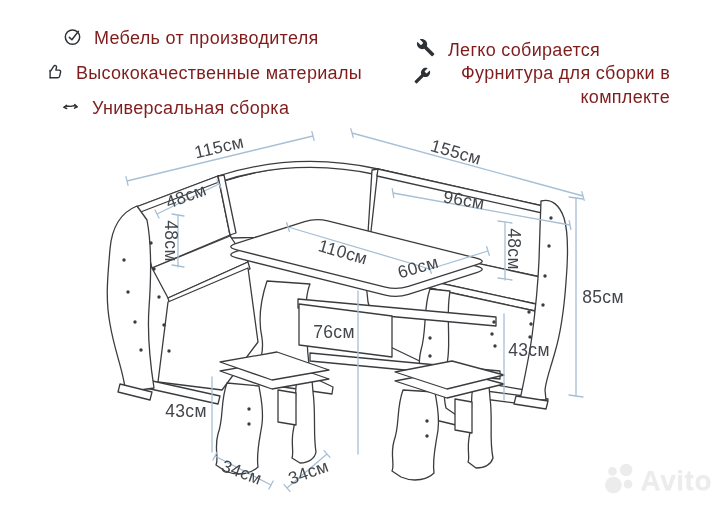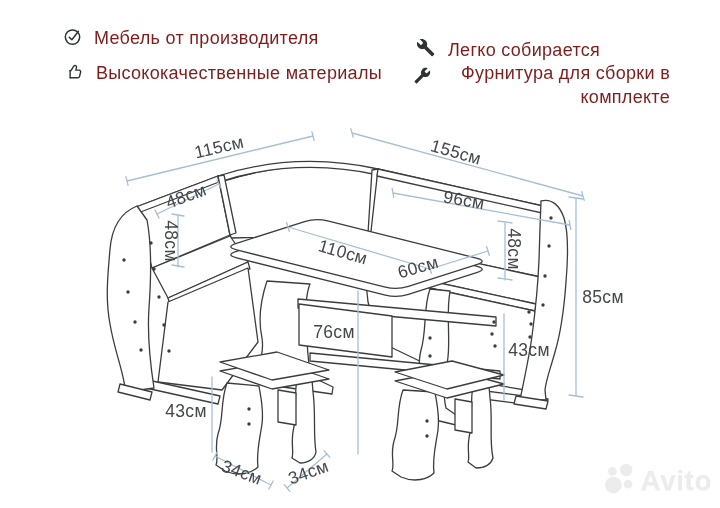--- a/index.html
+++ b/index.html
@@ -8,21 +8,21 @@
     font-family:"Liberation Sans",sans-serif;
   }
   .feat{position:absolute;display:flex;align-items:flex-start;gap:11px;}
   .ficon{flex:0 0 auto;width:21px;height:21px;display:inline-block;}
   .ficon svg{display:block;}
   .flabel{
     font-size:18px;line-height:24px;color:#7f1d1d;font-weight:500;
     letter-spacing:.3px;white-space:nowrap;
   }
   .f1{left:62px;top:26px;}
-  .f2{left:64px;top:61px;}
+  .f2{left:44px;top:61px;}
   .f3{left:60px;top:96px;}
   .f4{left:416px;top:26px;margin-top:12px;}
   .f5{left:413px;top:61px;}
   .f5 .flabel{white-space:normal;width:225px;text-align:right;}
   .diagram{position:absolute;left:0;top:0;width:720px;height:508px;}
   .diagram svg{display:block;}
   .furn{stroke:#3a3c3f;stroke-width:1.3;fill:#ffffff;stroke-linejoin:round;stroke-linecap:round;}
   .dim{stroke:#a7bfd4;stroke-width:1.3;fill:none;stroke-linecap:round;}
   .dimlabel{font-family:"Liberation Sans",sans-serif;font-size:17.5px;font-weight:500;fill:#43464b;letter-spacing:.3px;}
   .dot{fill:#3a3c3f;stroke:none;}
@@ -50,20 +50,30 @@
   <div class="feat f2">
     <span class="ficon">
       <svg width="21" height="21" viewBox="0 0 24 24" fill="none" stroke="#2f3235" stroke-width="1.6" stroke-linecap="round" stroke-linejoin="round">
         <path d="M7 10.8v8.4"></path>
         <path d="M7 19.2h8.6a2.3 2.3 0 0 0 2.2-1.7l1.2-4.9a1.8 1.8 0 0 0-1.7-2.2h-3.8l.8-3.2a1.7 1.7 0 0 0-3.1-1.3L7.9 11 7 11.4"></path>
       </svg>
     </span>
     <span class="flabel">Высококачественные материалы</span>
   </div>
 
+  <div class="feat f3">
+    <span class="ficon">
+      <svg width="21" height="21" viewBox="0 0 24 24" fill="none" stroke="#2f3235" stroke-width="1.6" stroke-linecap="round" stroke-linejoin="round">
+        <path d="M4.6 12.9c3-2.6 6-.4 8.9-1.3 2-.6 4-.6 6 .7"></path>
+        <path d="M7.5 10.5L4.6 12.9l3.1 1.5"></path>
+        <path d="M16.8 9.8l2.7 2.5-3 1.6"></path>
+      </svg>
+    </span>
+    <span class="flabel">Универсальная сборка</span>
+  </div>
 
   <div class="feat f4">
     <span class="ficon">
       <svg width="20" height="20" viewBox="0 0 24 24" fill="#2f3235" stroke="none">
         <path d="M21.7 18.6L13 9.9c.9-2.3.4-5-1.5-6.9C9.6 1.1 6.8.6 4.5 1.6l3.6 3.6c.4.4.4 1 0 1.4L6.6 8.1c-.4.4-1 .4-1.4 0L1.6 4.5C.6 6.8 1.1 9.6 3 11.5c1.9 1.9 4.6 2.4 6.9 1.5l8.7 8.7c.4.4 1 .4 1.4 0l1.7-1.7c.4-.4.4-1 0-1.4z"></path>
       </svg>
     </span>
     <span class="flabel">Легко собирается</span>
   </div>
 

